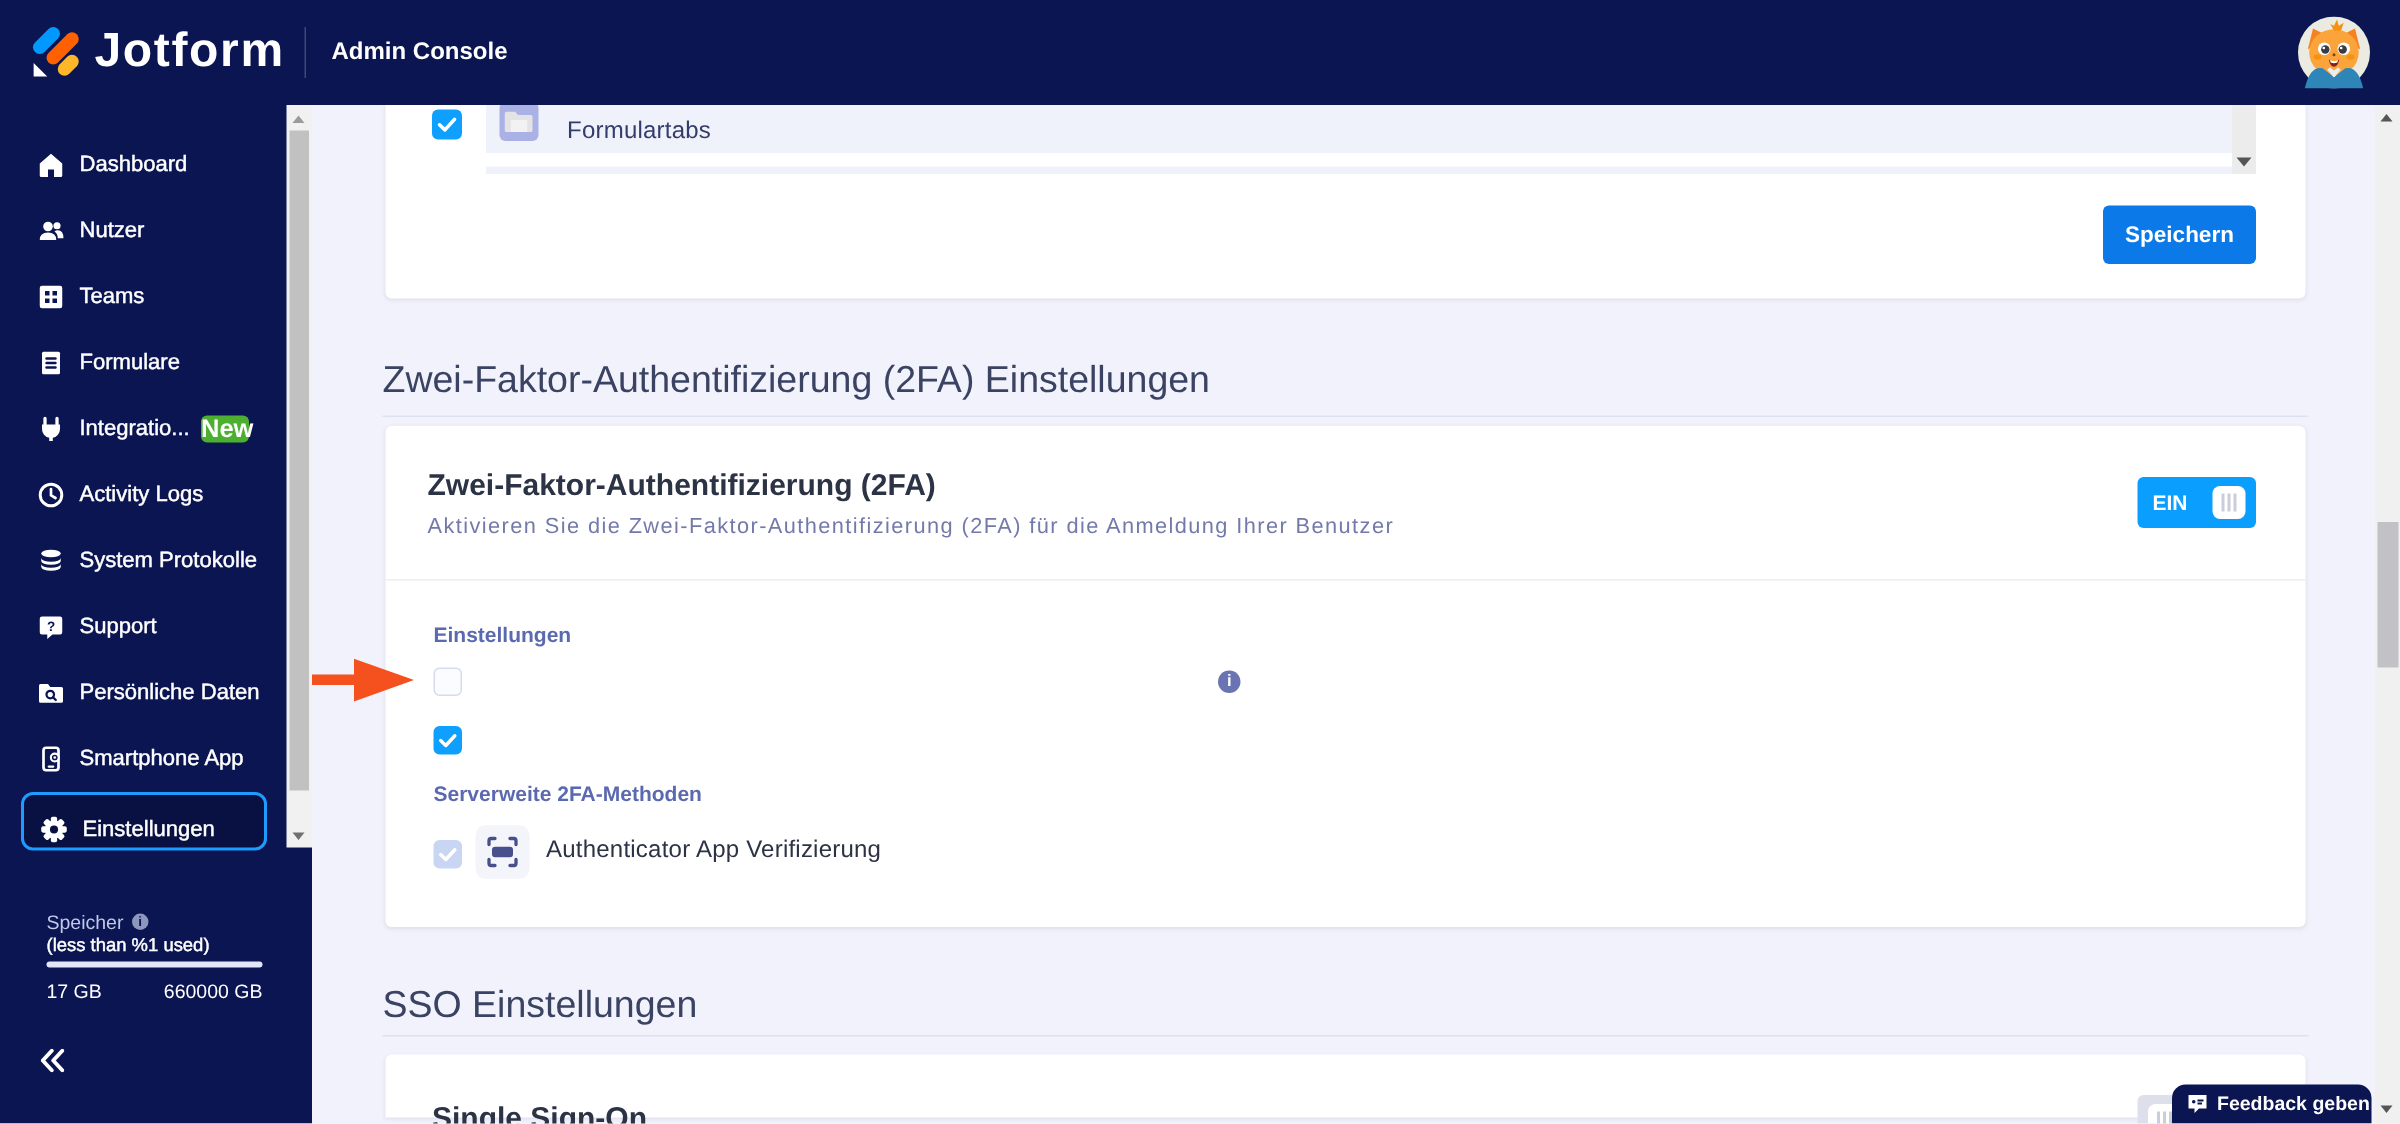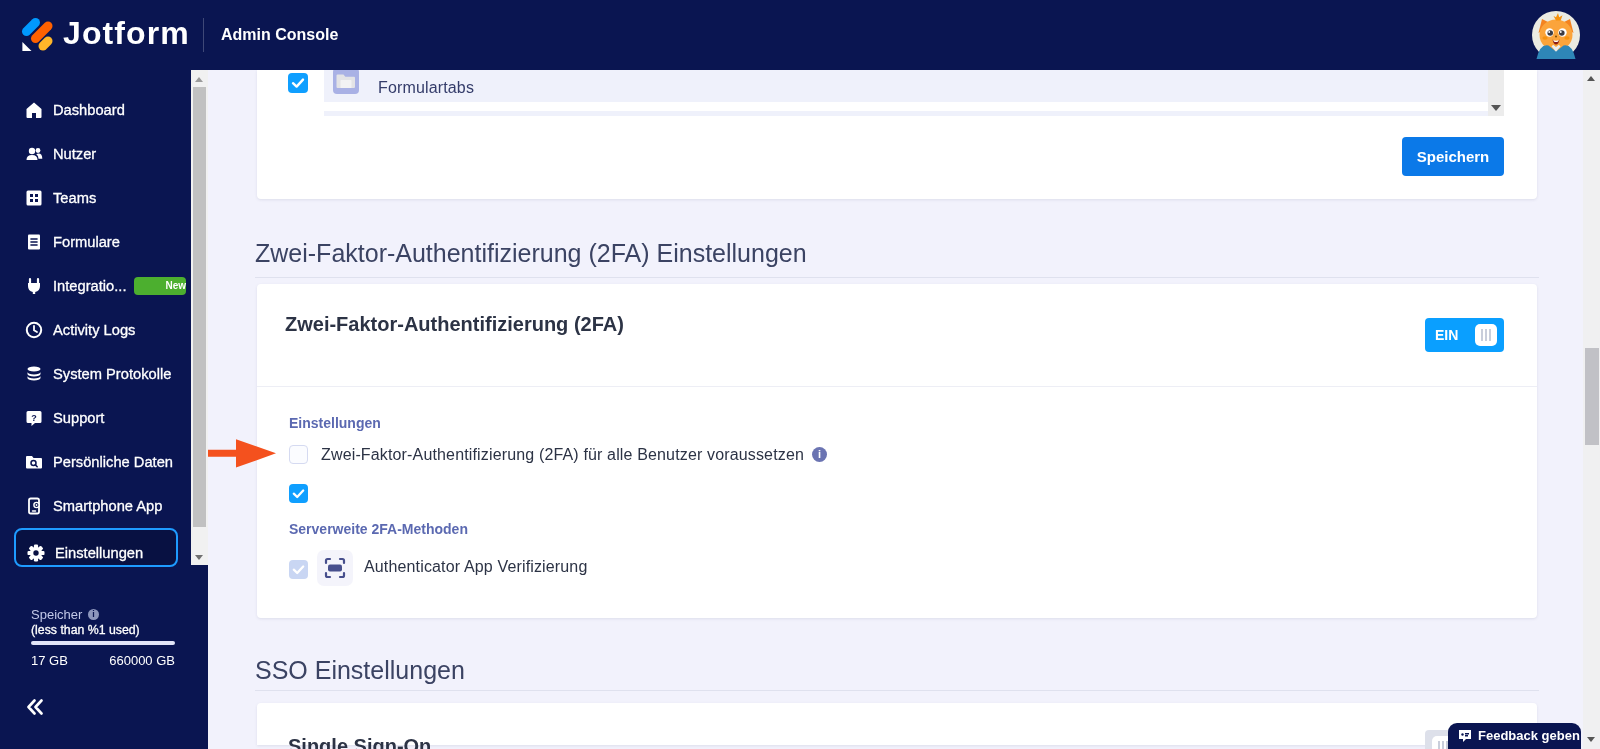--- a/index.html
+++ b/index.html
@@ -12,21 +12,21 @@
 #logotext{left:63px;top:15px;color:#fff;font-size:32px;font-weight:bold;letter-spacing:1.1px;}
 #hdiv{left:203px;top:18px;width:1px;height:34px;background:rgba(255,255,255,0.22);}
 #admconsole{left:221px;top:26px;color:#fff;font-size:16px;font-weight:bold;}
 #avatar{left:1532px;top:11px;}
 
 #sidebar{left:0;top:70px;width:208px;height:679px;background:#0a1551;}
 .mitem{position:absolute;left:0;width:191px;height:44px;color:#fff;font-size:14.7px;}
 .mitem .ic{position:absolute;left:25px;top:13px;width:18px;height:18px;}
 .mitem .lb{position:absolute;left:53px;top:13px;line-height:18px;white-space:nowrap;-webkit-text-stroke:0.3px #fff;}
 #sel{left:14px;top:528px;width:164px;height:39px;border:2px solid #1e9bff;border-radius:8px;background:#081142;}
-.newbadge{position:absolute;left:134px;top:13px;width:52px;height:18px;background:#4caf2f;border-radius:4px;color:#fff;font-size:10px;font-weight:bold;text-align:right;line-height:18px;}
+.newbadge{position:absolute;left:134px;top:13px;width:32px;height:18px;background:#4caf2f;border-radius:4px;color:#fff;font-size:17px;font-weight:bold;text-align:left;line-height:18px;}
 
 #sscroll{left:191px;top:70px;width:17px;height:495px;background:#f1f1f1;}
 #sthumb{left:192.5px;top:87px;width:13.5px;height:440px;background:#c1c1c1;}
 .sarrow{position:absolute;width:0;height:0;}
 
 #main{left:208px;top:70px;width:1375px;height:679px;background:#f2f2fc;}
 .card{position:absolute;background:#fff;border-radius:4px;box-shadow:0 1px 3px rgba(40,50,90,0.10);}
 #card1{left:257px;top:70px;width:1280px;height:129px;border-radius:0 0 4px 4px;}
 #card2{left:257px;top:284px;width:1280px;height:334px;}
 #card3{left:257px;top:703px;width:1280px;height:42px;border-radius:4px 4px 0 0;}
@@ -73,32 +73,32 @@
   <div class="abs" style="left:1235px;top:103px;"></div>
   <div class="abs" style="left:1234px;top:35px;width:0;height:0;border-left:5px solid transparent;border-right:5px solid transparent;border-top:6px solid #555;"></div>
   <div id="savebtn">Speichern</div>
 </div>
 
 <div class="h1" style="left:255px;top:239px;">Zwei-Faktor-Authentifizierung (2FA) Einstellungen</div>
 <div class="rule" style="top:277px;"></div>
 
 <div class="card" id="card2">
   <div class="abs" style="left:28px;top:29px;font-size:20px;font-weight:bold;color:#2c3345;">Zwei-Faktor-Authentifizierung (2FA)</div>
+  <div class="abs" style="left:28px;top:59px;font-size:14.5px;letter-spacing:0.95px;color:#737aa9;">Aktivieren Sie die Zwei-Faktor-Authentifizierung (2FA) für die Anmeldung Ihrer Benutzer</div>
   <div class="abs" id="toggle">
     <span class="ein">EIN</span>
     <span class="knob">
         <span class="stripe" style="left:6px;"></span>
         <span class="stripe" style="left:10px;"></span>
         <span class="stripe" style="left:14px;"></span>
       </span>
   </div>
   <div class="abs" style="left:0;top:102px;width:1280px;height:1px;background:#edeef5;"></div>
   <div class="lbl" style="left:32px;top:131px;">Einstellungen</div>
   <div class="cb cb-off" style="left:32px;top:161px;"></div>
-  <div class="btxt" style="left:64px;top:162px;">Zwei-Faktor-Authentifizierung (2FA) für alle Benutzer voraussetzen</div>
   <div class="abs" style="left:555px;top:163px;width:15px;height:15px;border-radius:50%;background:#6b74b2;color:#fff;font-size:11px;font-weight:bold;text-align:center;line-height:15px;">i</div>
   <div class="cb cb-on" style="left:32px;top:200px;">
     <svg width="19" height="19" viewBox="0 0 19 19">
         <path d="M4.8 9.7 L8.2 13 L14.2 6.5" stroke="#fff" stroke-width="2.3" fill="none" stroke-linecap="round" stroke-linejoin="round"></path>
       </svg>
   </div>
   <div class="lbl" style="left:32px;top:237px;">Serverweite 2FA-Methoden</div>
   <div class="cb cb-dis" style="left:32px;top:276px;">
     <svg width="19" height="19" viewBox="0 0 19 19">
         <path d="M4.8 9.7 L8.2 13 L14.2 6.5" stroke="#fff" stroke-width="2.3" fill="none" stroke-linecap="round" stroke-linejoin="round"></path>

